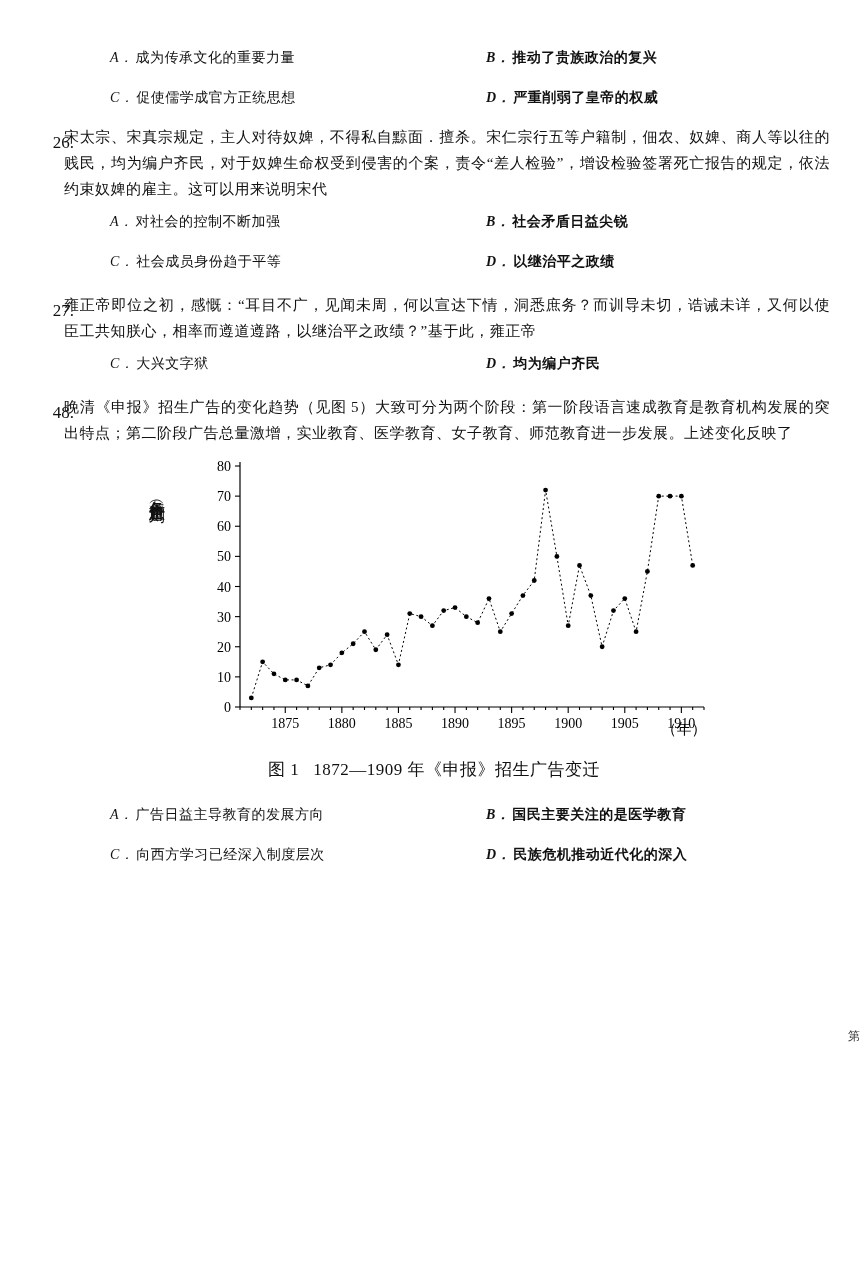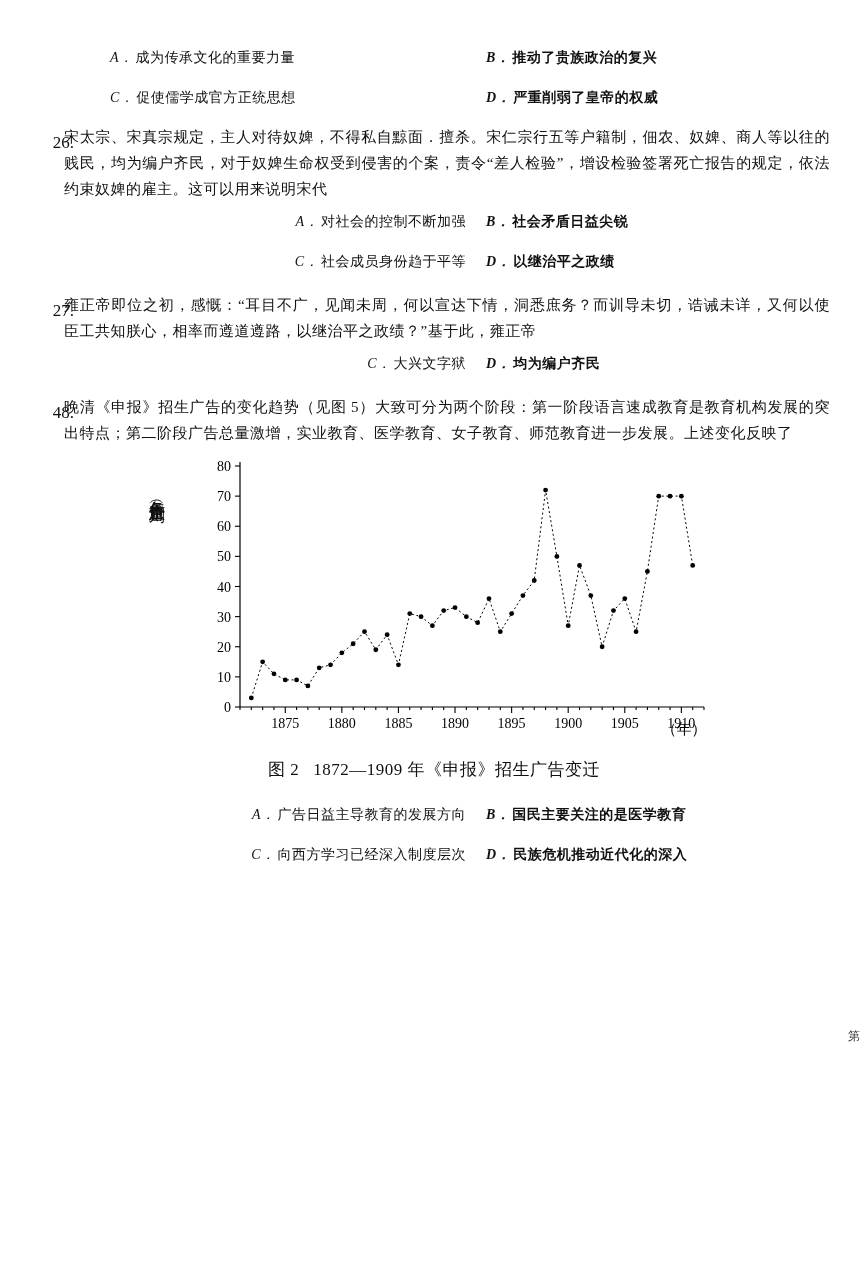--- a/index.html
+++ b/index.html
@@ -49,21 +49,20 @@
     font-size: 15px;
     line-height: 26px;
     text-align: justify;
     letter-spacing: 0.5px;
   }
 
   
   .options {
     margin-left: 34px;
     margin-top: 0px;
-    text-align: right;
   }
   .opt-row {
     display: flex;
     line-height: 40px;
   }
   .opt {
     font-size: 14px;
     letter-spacing: 0.5px;
     white-space: nowrap;
   }
@@ -326,21 +325,21 @@
                 <circle cx="463.4146341463415" cy="119.4375" r="2.4"></circle>
                 <circle cx="474.7317073170732" cy="44.125" r="2.4"></circle>
                 <circle cx="486.0487804878049" cy="44.125" r="2.4"></circle>
                 <circle cx="497.3658536585366" cy="44.125" r="2.4"></circle>
                 <circle cx="508.6829268292683" cy="113.4125" r="2.4"></circle>
               </g>
             <text id="xunit" class="axis-unit" x="500" y="282" text-anchor="middle">（年）</text>
           </svg>
         </div>
         <div class="fig-caption">
-          <span class="cap-num">图 2</span><span>1872—1909 年《申报》招生广告变迁</span>
+          <span class="cap-num">图 1</span><span>1872—1909 年《申报》招生广告变迁</span>
         </div>
       </div>
 
       <div class="options" style="margin-top:14px;">
         <div class="opt-row">
           <div class="opt opt-a">
             <span class="opt-label">A．</span><span>广告日益主导教育的发展方向</span>
           </div>
           <div class="opt opt-b">
             <span class="opt-label">B．</span><span>国民主要关注的是医学教育</span>

